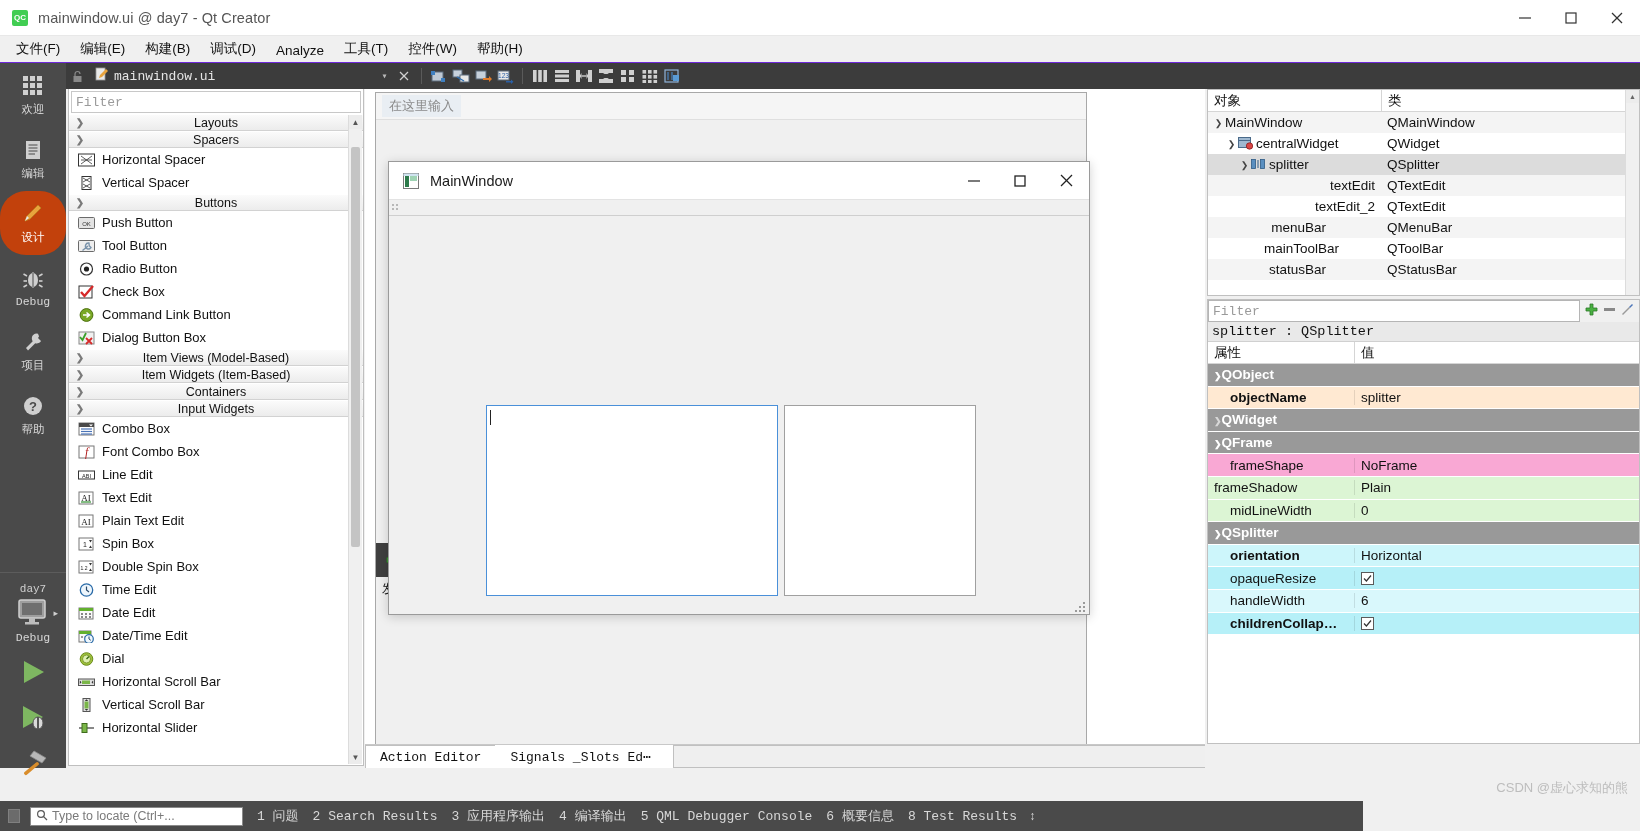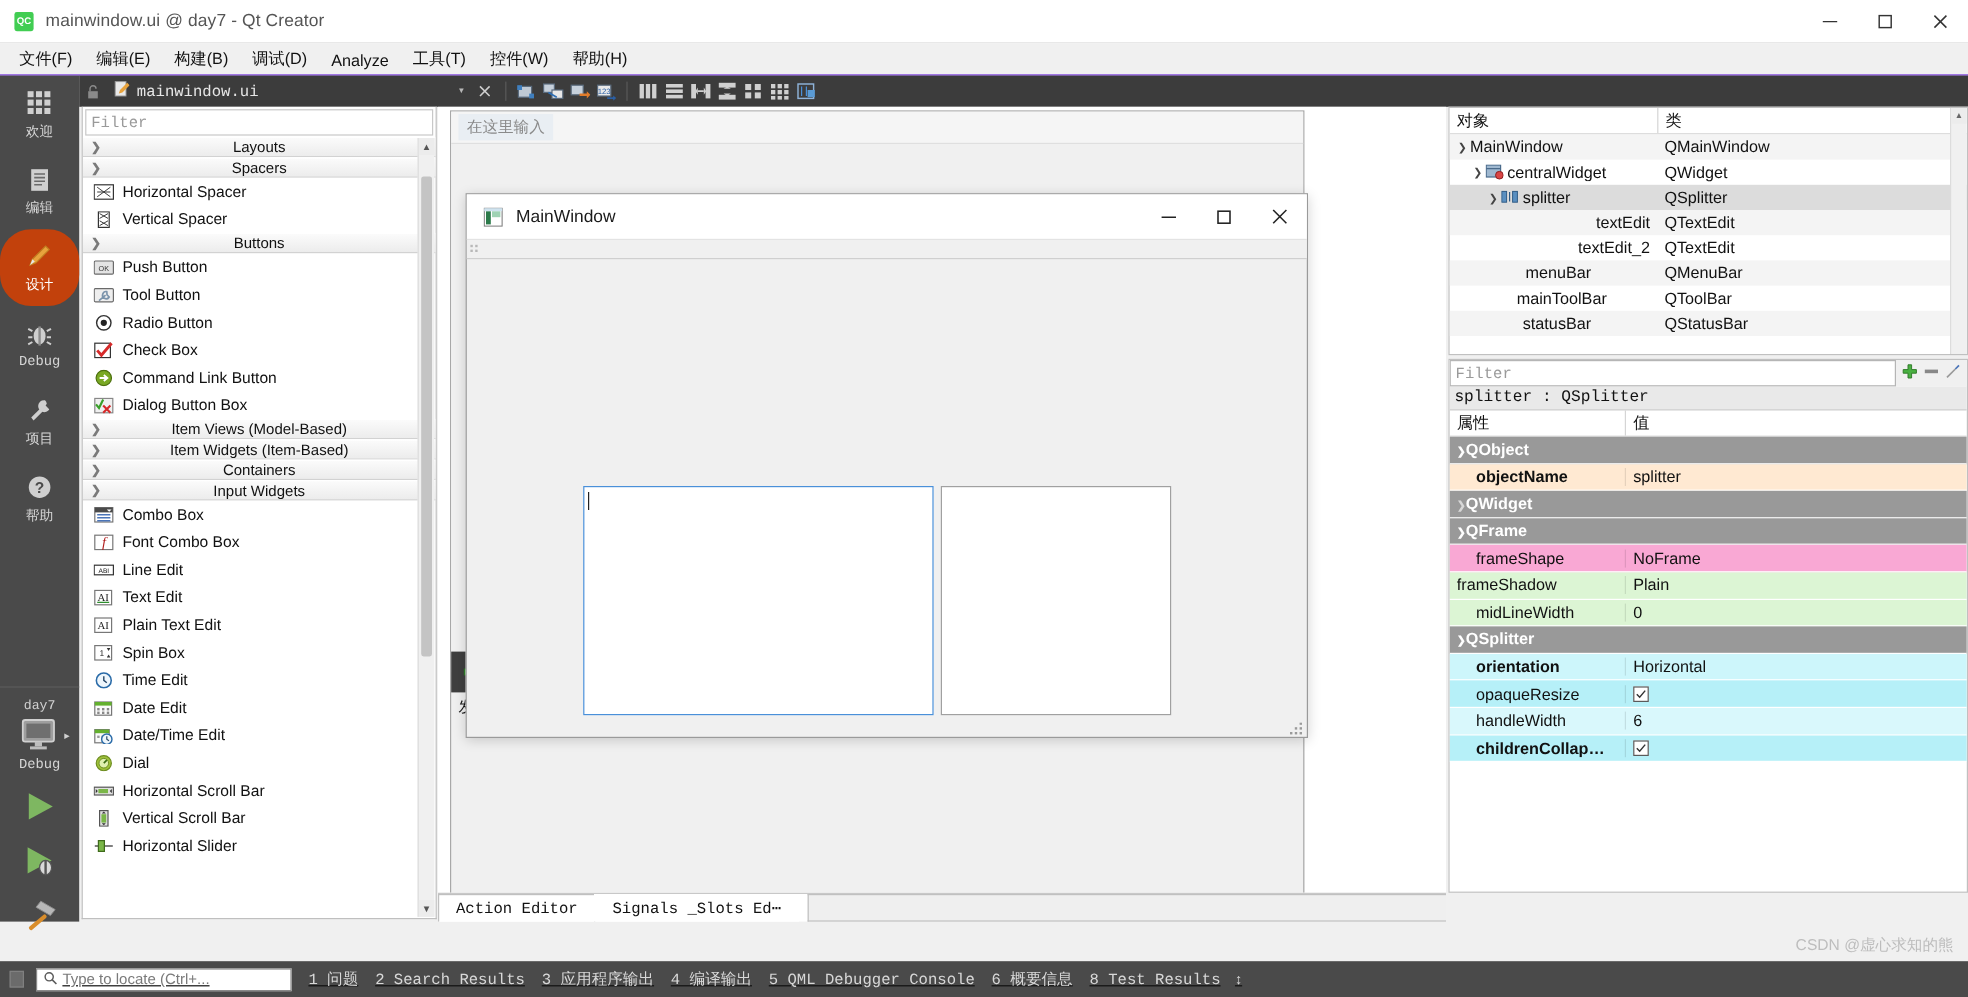--- a/index.html
+++ b/index.html
@@ -211,22 +211,22 @@
   .pe-name { width:146px; padding-left:6px; white-space:nowrap; overflow:hidden; }
   .pe-val { flex:1; padding-left:6px; white-space:nowrap; border-left:1px solid rgba(0,0,0,.10);}
   .pe-group .pe-val { border-left:none; }
   .pe-chev { width:16px; text-align:center; font-size:9px; }
   .pe-check { width:13px; height:13px; border:1px solid #5a5a5a; background:#fff; display:inline-flex;
     align-items:center; justify-content:center; }
   .pe-check svg { display:block; }
 
   
   .statusbar {
-    position:absolute; left:0; bottom:0; width:1640px; height:30px; background:#4a4a4a;
-    display:flex; align-items:center;text-decoration:underline;
+    position:absolute; left:0; bottom:0; width:1363px; height:30px; background:#4a4a4a;
+    display:flex; align-items:center;
   }
   .sb-square { width:12px; height:14px; background:#6b6b6b; margin-left:8px; border:1px solid #808080;}
   .sb-locate {
     width:213px; height:19px; background:#ffffff; border:1px solid #8a8a8a; margin-left:10px;
     display:flex; align-items:center; gap:4px; padding-left:5px;
     font-size:12.5px; color:#7a7a7a; font-family:"Liberation Sans",sans-serif;
   }
   .sb-item { color:#d8d8d8; font-family:"Liberation Mono",monospace; font-size:13px; margin-left:14px; white-space:nowrap;}
   .sb-updown { color:#d8d8d8; margin-left:12px; font-size:12px; }
   .watermark { position:absolute; right:12px; bottom:34px; color:#bdbdbd; font-size:13px;}
@@ -681,20 +681,31 @@
     <div class="wb-item">
       <span class="wb-ico">
         <svg width="17" height="14">
             <rect x="1" y="1" width="14" height="12" fill="#fff" stroke="#777" stroke-width="1"></rect>
             <text x="5" y="10" font-size="7" fill="#222" font-family="Liberation Sans, sans-serif">1</text>
             <polygon points="11,3 14,3 12.5,5.5" fill="#333"></polygon>
             <polygon points="11,11 14,11 12.5,8.5" fill="#333"></polygon>
           </svg>
       </span>
       <span>Spin Box</span>
+    </div>
+    <div class="wb-item">
+      <span class="wb-ico">
+        <svg width="17" height="14">
+            <rect x="1" y="1" width="14" height="12" fill="#fff" stroke="#777" stroke-width="1"></rect>
+            <text x="2.5" y="9.5" font-size="5" fill="#222" font-family="Liberation Sans, sans-serif">1.2</text>
+            <polygon points="11,3 14,3 12.5,5.5" fill="#333"></polygon>
+            <polygon points="11,11 14,11 12.5,8.5" fill="#333"></polygon>
+          </svg>
+      </span>
+      <span>Double Spin Box</span>
     </div>
     <div class="wb-item">
       <span class="wb-ico">
         <svg width="17" height="14">
             <circle cx="8.5" cy="7" r="6.2" fill="#eef6fc" stroke="#2a6ba8" stroke-width="1.3"></circle>
             <path d="M8.5 3.5 V7 L11 9" stroke="#2a4a6a" stroke-width="1.2" fill="none"></path>
           </svg>
       </span>
       <span>Time Edit</span>
     </div>

